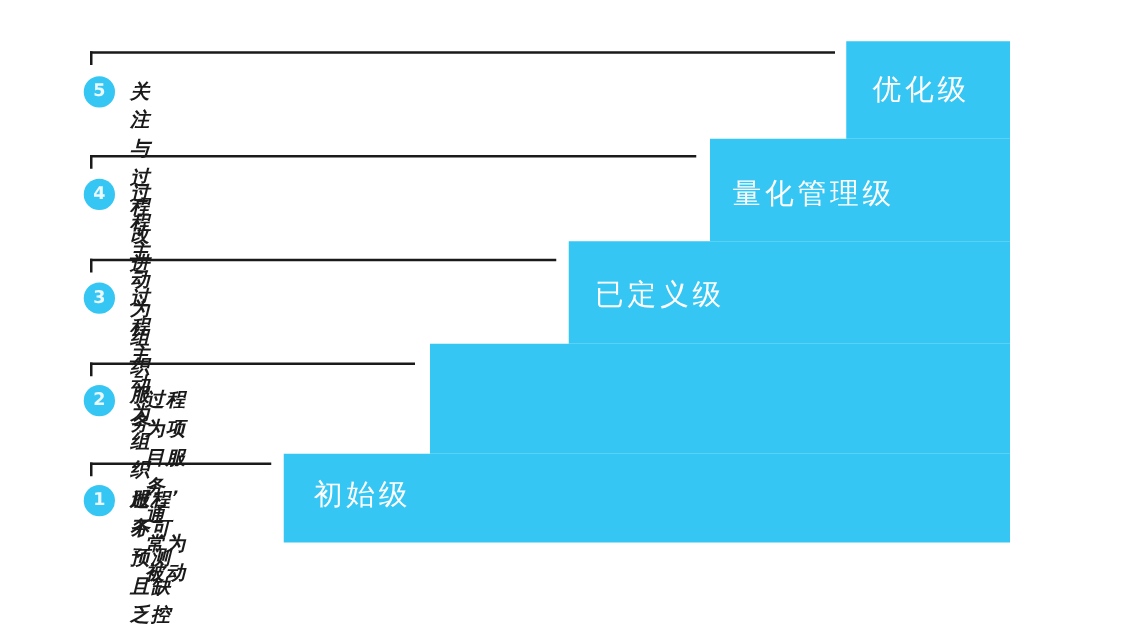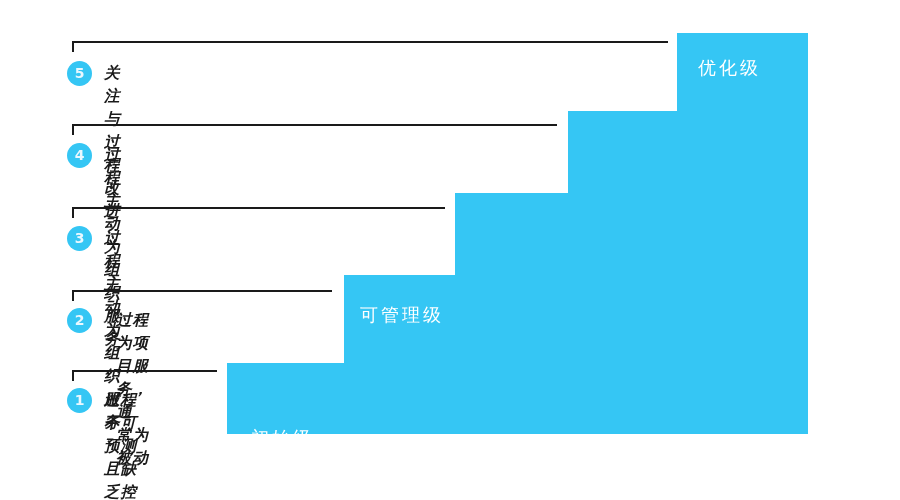--- a/index.html
+++ b/index.html
@@ -28,21 +28,21 @@
     width: 900px;
     height: 500px;
   }
   .step {
     position: absolute;
     background: #35c6f4;
   }
   .step-label {
     position: absolute;
     color: #ffffff;
-    font-size: 18px;
+    font-size: 23px;
     letter-spacing: 3px;
     font-weight: 500;
     white-space: nowrap;
   }
 
   
   .annotations {
     position: absolute;
     left: 0;
     top: 0;
@@ -91,22 +91,23 @@
 <div id="stage">
 
   <div class="stairs">
 
     <div class="step" style="left:227px; top:363px; width:581px; height:71px;"></div>
     <div class="step" style="left:344px; top:275px; width:464px; height:88px;"></div>
     <div class="step" style="left:455px; top:193px; width:353px; height:82px;"></div>
     <div class="step" style="left:568px; top:111px; width:240px; height:82px;"></div>
     <div class="step" style="left:677px; top:33px; width:131px; height:78px;"></div>
 
-    <div class="step-label" style="left:251px; top:380px;margin-top:46px;">初始级</div>
-    <div class="step-label" style="left:360px; top:303px;">可管理级</div>
+    <div class="step-label" style="left:251px; top:380px;">初始级</div>
+    <div class="step-label" style="left:476px; top:220px;">已定义级</div>
+    <div class="step-label" style="left:586px; top:139px;">量化管理级</div>
     <div class="step-label" style="left:698px; top:56px;">优化级</div>
   </div>
 
   <div class="annotations">
 
     <div class="ann">
       <div class="leader" style="left:72px; top:41px; width:596px;"></div>
       <div class="leader-tick" style="left:72px; top:41px; height:11px;"></div>
       <div class="badge" style="left:67px; top:61px;">5</div>
       <div class="ann-text" style="left:104px; top:62px;">关注与过程改进</div>

